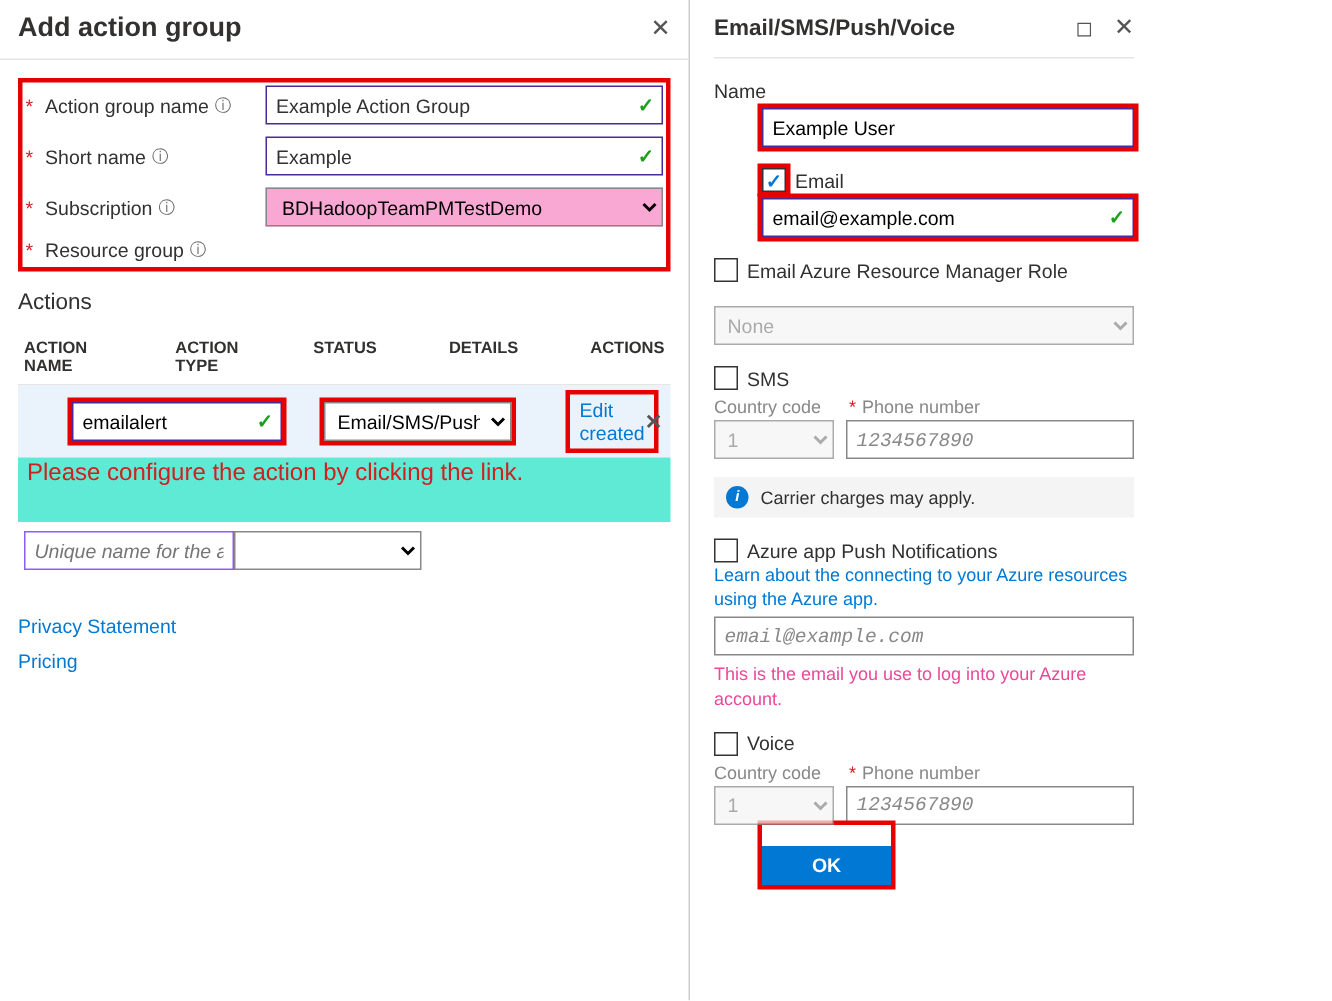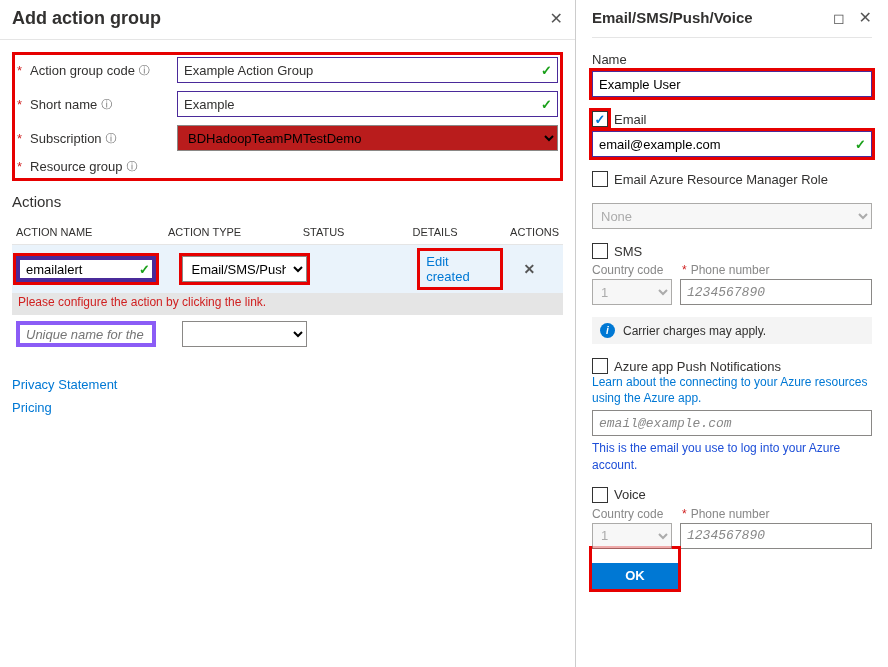--- a/index.html
+++ b/index.html
@@ -1,54 +1,54 @@
 <!DOCTYPE html>
 <html><head>
 <meta charset="utf-8">
 <style>
 * { box-sizing: border-box; margin: 0; padding: 0; font-family: "Segoe UI", Arial, sans-serif; }
 body { background: #fff; width: 888px; height: 667px; overflow: hidden; display: flex; font-size: 13px; color: #323130; }
-.left-panel { width: 576px; border-right: 1px solid #ccc; padding: 0; position: relative; }
+.left-panel { width: 460px; border-right: 1px solid #ccc; padding: 0; position: relative; }
 .right-panel { width: 312px; padding: 0 16px 10px 16px; overflow: hidden; }
 
 .panel-header { display: flex; justify-content: space-between; align-items: center; padding: 8px 12px 10px 12px; border-bottom: 1px solid #e5e5e5; }
 .panel-header h1 { font-size: 18px; font-weight: 600; }
 .close-x { font-size: 16px; color: #555; cursor: pointer; }
 .hdr-icons { display: flex; gap: 14px; align-items: center; font-size: 14px; color: #555; }
 
 .form-area { padding: 12px; }
 .form-row { display: flex; align-items: center; margin-bottom: 8px; }
 .form-row .lbl { width: 160px; font-size: 13px; display: flex; align-items: center; gap: 4px; }
 .req { color: #d02020; margin-right: 4px; }
 .info-icon { font-size: 11px; color: #666; display: inline-block; }
 .form-row .ctrl { flex: 1; }
 .txt { width: 100%; height: 26px; border: 1px solid #8a8886; padding: 2px 6px; font-size: 13px; color: #323130; position: relative; }
 .txt.valid { border: 1px solid #4a2a9a; padding-right: 22px; }
-.sel { width: 100%; height: 26px; border: 1px solid #8a8886; padding: 1px 6px; font-size: 13px; background: #b91c1c; }
+.sel { width: 100%; height: 26px; border: 1px solid #8a8886; padding: 1px 6px; font-size: 13px; background: #f9a8d4; }
 .ctrl-wrap { position: relative; border-radius: 10px; }
 .check-mark { position: absolute; right: 6px; top: 50%; transform: translateY(-50%); color: #1aa01a; font-size: 13px; font-weight: bold; pointer-events: none; }
 
-.redbox { outline: 3px solid #e60000; outline-offset: 0; }
+.redbox { outline: 3px solid #e60000; outline-offset: 0; margin-left: 32px; }
 .group-redbox { border: 3px solid #e60000; padding: 2px; }
 
 .section-h { font-size: 15px; font-weight: 400; margin: 12px 0 10px 0; }
 .actions-table { width: 100%; }
-.actions-head { display: flex; font-size: 11px; font-weight: 400; border-bottom: 1px solid #e5e5e5; padding: 6px 4px; gap: 48px; }
+.actions-head { display: flex; font-size: 11px; font-weight: 700; border-bottom: 1px solid #e5e5e5; padding: 6px 4px; gap: 48px; }
 .col-name { width: 168px; }
 .col-type { width: 140px; }
 .col-status { width: 100px; }
 .col-details { width: 80px; }
 .col-actions { width: 60px; text-align: center; }
 .actions-row { display: flex; align-items: center; padding: 6px 4px; background: #eaf3fb; }
 .actions-row.plain { background: #fff; }
-.small-input { height: 26px; border: 4px solid #8b5cf6; padding: 2px 6px; font-size: 13px; width: 140px; }
+.small-input { height: 26px; border: 1px solid #8b5cf6; padding: 2px 6px; font-size: 13px; width: 140px; }
 .small-sel { height: 26px; border: 1px solid #8a8886; padding: 1px 4px; font-size: 13px; width: 125px; background: #fff; }
 .link { color: #0078d4; cursor: pointer; font-size: 13px; }
 .x-remove { color: #555; font-size: 14px; cursor: pointer; font-weight: bold; text-align: center; }
-.err-msg { color: #d02020; font-size: 12px; padding: 2px 6px 6px 6px; background: #e5e5e5; }
+.err-msg { color: #d02020; font-size: 16px; padding: 2px 6px 23px 6px; background: #5eead4; }
 .footer-links { padding: 4px 12px; }
 .footer-links div { color: #0078d4; font-size: 13px; margin: 8px 0; cursor: pointer; }
 
 
 .r-field-lbl { font-size: 13px; margin: 14px 0 4px 0; display: block; color: #323130; }
 .chk-row { display: flex; align-items: center; gap: 6px; margin-top: 14px; }
 .chk { width: 16px; height: 16px; border: 1px solid #333; display: inline-flex; align-items: center; justify-content: center; background: #fff; cursor: pointer; }
 .chk.checked::after { content: "✓"; color: #0078d4; font-size: 13px; font-weight: bold; }
 .r-input { width: 100%; height: 26px; border: 1px solid #8a8886; padding: 2px 6px; font-size: 13px; }
 .r-input.valid-b { border: 1px solid #4a2a9a; }
@@ -57,40 +57,40 @@
 .r-sel { width: 100%; height: 26px; border: 1px solid #8a8886; font-size: 13px; background: #f4f4f4; color: #888; padding: 0 4px; }
 .phone-row { display: flex; gap: 8px; margin-top: 2px; }
 .phone-row .cc { width: 80px; }
 .phone-row .pn { flex: 1; }
 .sub-lbl { font-size: 12px; color: #888; display: flex; gap: 10px; margin-top: 4px; }
 .sub-lbl .cc { width: 80px; }
 .sub-lbl .pn { flex: 1; }
 .info-bar { background: #f4f4f4; display: flex; align-items: center; gap: 8px; padding: 6px 8px; font-size: 12px; margin-top: 12px; }
 .info-bar .i-circle { width: 15px; height: 15px; border-radius: 50%; background: #0078d4; color: #fff; display: flex; align-items: center; justify-content: center; font-size: 10px; font-weight: bold; font-style: italic; }
 .bold-note { font-size: 12px; font-weight: 700; margin-top: 2px; }
-.hint { font-size: 12px; color: #1d4ed8; margin-top: 4px; line-height: 1.35; }
+.hint { font-size: 12px; color: #ec4899; margin-top: 4px; line-height: 1.35; }
 .ok-btn { width: 86px; height: 26px; background: #0078d4; color: #fff; border: none; font-size: 13px; font-weight: 600; cursor: pointer; margin-top: 14px; }
 .ital { font-style: italic; color: #888; }
 </style>
 </head>
 <body>
 
 <div class="left-panel">
   <div class="panel-header">
     <h1>Add action group</h1>
     <span class="close-x">✕</span>
   </div>
 
   <div class="form-area">
     <div class="group-redbox">
 
       <div class="form-row">
         <div class="lbl">
           <span class="req">*</span>
-            <span>Action group code</span>
+            <span>Action group name</span>
           <span class="info-icon">ⓘ</span>
         </div>
         <div class="ctrl ctrl-wrap">
           <input class="txt valid" value="Example Action Group" style="">
           <span class="check-mark">✓</span>
         </div>
       </div>
 
       <div class="form-row">
         <div class="lbl">

